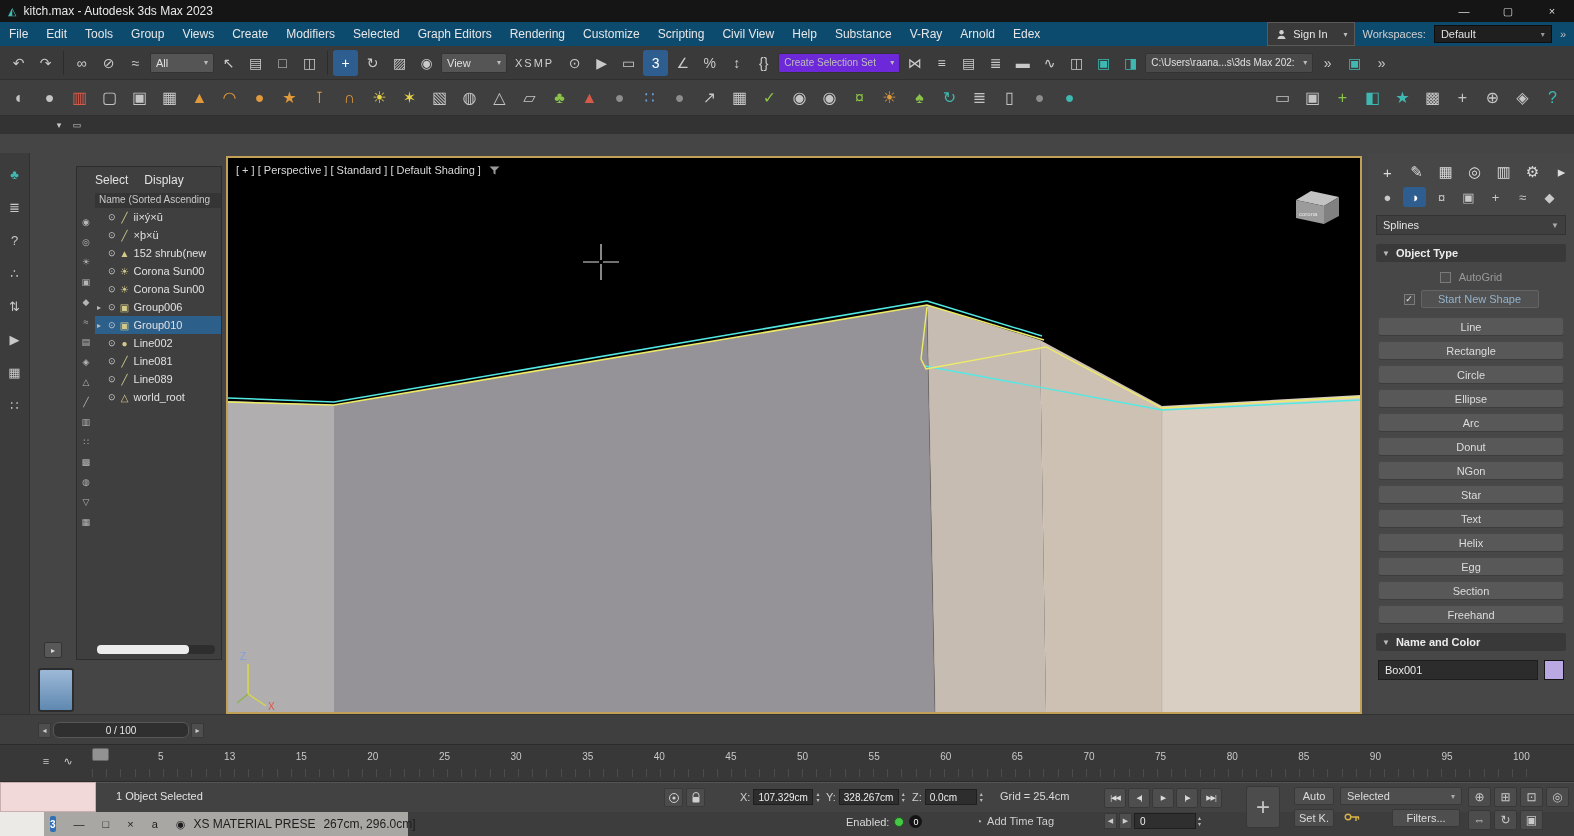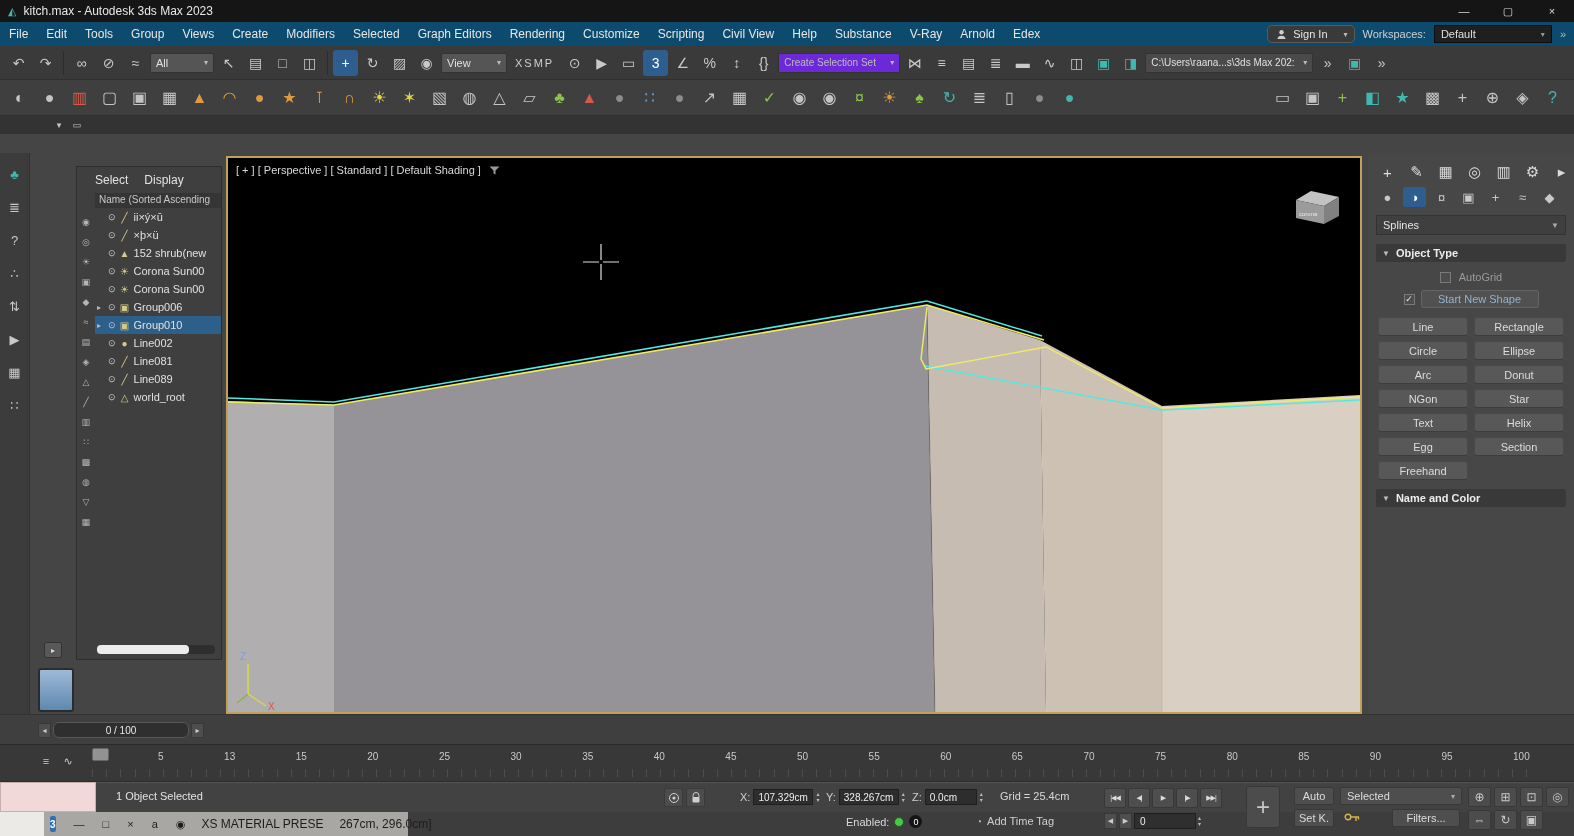--- a/index.html
+++ b/index.html
@@ -13,21 +13,21 @@
 
 .titlebar{position:absolute;left:0;top:0;width:100%;height:22px;background:#151515;display:flex;align-items:center;padding:0 0 0 8px;font-size:12px;color:#e8e8e8}
 .titlebar .logo{color:#3fb8b2;font-size:11px;margin-right:7px}
 .wbtns{margin-left:auto;display:flex;height:22px}
 .wbtns span{width:44px;display:flex;align-items:center;justify-content:center;font-size:11px;color:#ddd}
 
 .menubar{position:absolute;left:0;top:22px;width:100%;height:24px;background:#0c4a6e;display:flex;align-items:center}
 .menus{display:flex;align-items:center}
 .menus .ticon{height:24px;padding:0 9px;font-size:12px;color:#e6e6e6}
 .mright{margin-left:auto;display:flex;align-items:center;gap:8px;padding-right:8px}
-.signin{display:flex;align-items:center;gap:6px;background:#3a3a3a;border:1px solid #5a5a5a;height:18px;padding:0 26px 0 8px;font-size:11px;border-radius:5px;color:#e6e6e6;position:relative}
+.signin{display:flex;align-items:center;gap:6px;background:#3a3a3a;border:1px solid #5a5a5a;height:24px;padding:0 26px 0 8px;font-size:11px;border-radius:0;color:#e6e6e6;position:relative}
 .signin .car{position:absolute;right:6px;font-size:8px;color:#bbb}
 .wslabel{font-size:11px;color:#cfcfcf}
 .wsdd{background:#1f1f1f;border:1px solid #0e0e0e;height:18px;width:118px;font-size:11px;display:flex;align-items:center;justify-content:space-between;padding:0 6px;color:#e0e0e0}
 .wsdd .car{font-size:8px;color:#999}
 
 .tb1{position:absolute;left:0;top:46px;width:100%;height:34px;background:#3a3a3a;border-bottom:1px solid #2f2f2f;display:flex;align-items:center;gap:2px;padding-left:6px}
 .tb1 .ticon{width:25px;height:26px;font-size:14px;border-radius:3px}
 .tb2{position:absolute;left:0;top:80px;width:100%;height:36px;background:#3f3f3f;border-bottom:1px solid #2f2f2f;display:flex;align-items:center;gap:3px;padding-left:6px}
 .tb2 .ticon{width:27px;height:28px;font-size:16px}
 .sep{width:1px;height:24px;background:#2c2c2c;margin:0 3px;flex:none}
@@ -74,21 +74,21 @@
 .ccats{display:flex;gap:4px;padding:2px 8px 8px;align-items:center}
 .ccats .ticon{width:23px;height:20px;font-size:13px}
 .catbar{margin:0 8px;height:20px;background:#3f3f3f;border:1px solid #333;display:flex;align-items:center;justify-content:space-between;padding:0 6px;font-size:11px;color:#e4e4e4}
 .catbar .car{font-size:8px;color:#aaa}
 .rollhead{margin:9px 8px 0;height:18px;background:#393939;border-radius:2px;display:flex;align-items:center;gap:6px;padding:0 6px;font-size:11px;color:#ececec;font-weight:bold}
 .rollhead .car{font-size:8px;color:#bbb;font-weight:normal}
 .agrow{display:flex;align-items:center;gap:8px;justify-content:center;margin-top:9px;font-size:11px;color:#9a9a9a}
 .cb{width:11px;height:11px;border:1px solid #7a7a7a;background:#4d4d4d;display:inline-flex;align-items:center;justify-content:center;font-size:9px;color:#e8e8e8;flex:none}
 .snsrow{display:flex;align-items:center;gap:6px;justify-content:center;margin-top:7px}
 .snsbtn{width:118px;height:18px;background:#515151;border:1px solid #646464;border-radius:2px;color:#93b2cc;font-size:11px;display:flex;align-items:center;justify-content:center}
-.otgrid{display:grid;grid-template-columns:1fr 1fr;gap:5px 6px;margin:9px 10px 0}
+.otgrid{display:grid;grid-template-columns:1fr;gap:5px 6px;margin:9px 10px 0}
 .otgrid .ticon{height:19px;background:#585858;border:1px solid #494949;border-bottom-color:#3d3d3d;border-radius:3px;font-size:11px;color:#dcdcdc}
 .namerow{display:flex;gap:6px;padding:9px 10px 0;align-items:center}
 .namefield{flex:1;height:20px;background:#2c2c2c;border:1px solid #1e1e1e;color:#eee;font-size:11px;display:flex;align-items:center;padding:0 6px}
 .swatch{width:20px;height:20px;background:#b9a8e2;border:1px solid #141414;flex:none}
 
 .framebar{position:absolute;left:0;top:714px;width:100%;height:30px;background:#3f3f3f;border-top:1px solid #333}
 .stepbtn{position:absolute;top:8px;width:13px;height:15px;background:#4e4e4e;border:1px solid #383838;display:flex;align-items:center;justify-content:center;font-size:8px;color:#ccc}
 .framefield{position:absolute;left:53px;top:7px;width:136px;height:16px;background:#2f2f2f;border:1px solid #575757;border-radius:6px;color:#e8e8e8;font-size:10px;display:flex;align-items:center;justify-content:center}
 .ruler{position:absolute;left:0;top:744px;width:100%;height:38px;background:#383838;border-top:1px solid #2b2b2b;border-bottom:1px solid #2b2b2b}
 .rulicons{position:absolute;left:38px;top:8px;display:flex;gap:6px}
@@ -113,21 +113,21 @@
 .bigplus{position:absolute;left:1246px;top:786px;width:34px;height:42px;background:#4c4c4c;border:1px solid #383838;border-radius:3px;display:flex;align-items:center;justify-content:center;font-size:24px;color:#c8c8c8;z-index:4}
 .minibtn{position:absolute;height:18px;background:#4e4e4e;border:1px solid #383838;border-radius:2px;color:#dcdcdc;font-size:11px;display:flex;align-items:center;justify-content:center;z-index:4}
 .ddbtn{justify-content:space-between;padding:0 6px}
 .navi{position:absolute;display:flex;gap:3px;z-index:4}
 .navi .ticon{width:23px;height:20px;background:#4c4c4c;border:1px solid #383838;border-radius:2px;font-size:12px}
 .pinkblock{position:absolute;left:0;top:782px;width:96px;height:30px;background:#f2d9d9;border:1px solid #c9aeae;z-index:5}
 .whiteblock{position:absolute;left:0;top:812px;width:44px;height:24px;background:#eceae7;z-index:5}
 .minibar{position:absolute;left:44px;top:812px;width:364px;height:24px;background:#a9a7a4;display:flex;align-items:center;color:#222;z-index:5}
 .minibar .t3{width:16px;height:16px;background:#2e6fb6;color:#fff;font-size:10px;font-weight:bold;display:flex;align-items:center;justify-content:center;margin-left:6px;border-radius:2px}
 .minibar .wc{font-size:11px;color:#1d1d1d;margin-left:18px}
-.minibar .mtx{font-size:12px;color:#1d1d1d;margin-left:16px;white-space:nowrap}
+.minibar .mtx{font-size:12px;color:#1d1d1d;margin-left:8px;white-space:nowrap}
 .encluster{position:absolute;left:846px;top:815px;display:flex;align-items:center;gap:5px;font-size:11px;color:#d8d8d8;z-index:4}
 .gdot{width:10px;height:10px;border-radius:50%;background:#46c846;border:1px solid #1c5c1c}
 .zcirc{width:13px;height:13px;border-radius:50%;background:#141414;color:#fff;font-size:9px;display:flex;align-items:center;justify-content:center}
 .tagcluster{position:absolute;left:976px;top:815px;display:flex;align-items:center;gap:5px;font-size:11px;color:#cfcfcf;z-index:4}
 .framestep{position:absolute;left:1104px;top:813px;display:flex;align-items:center;gap:2px;z-index:4}
 .fsbtn{width:13px;height:16px;background:#4e4e4e;border:1px solid #383838;display:flex;align-items:center;justify-content:center;font-size:7px;color:#ccc}
 .fsfield{width:62px;height:16px;background:#2f2f2f;border:1px solid #1f1f1f;color:#eee;font-size:10px;display:flex;align-items:center;padding:0 5px}
 .keyico{position:absolute;z-index:4;display:flex;align-items:center;justify-content:center}
 </style>
 </head>
@@ -515,20 +515,24 @@
         <span class="ticon">Text</span>
         <span class="ticon">Helix</span>
         <span class="ticon">Egg</span>
         <span class="ticon">Section</span>
         <span class="ticon">Freehand</span>
       </div>
     <div class="rollhead">
       <span class="car">▼</span>
       <span>Name and Color</span>
     </div>
+    <div class="namerow">
+      <div class="namefield">Box001</div>
+      <div class="swatch"></div>
+    </div>
   </div>
 
   <div class="framebar">
     <span class="stepbtn" style="left:38px">◂</span>
     <div class="framefield">0 / 100</div>
     <span class="stepbtn" style="left:191px">▸</span>
   </div>
 
   <div class="ruler">
     <div class="rulicons">

